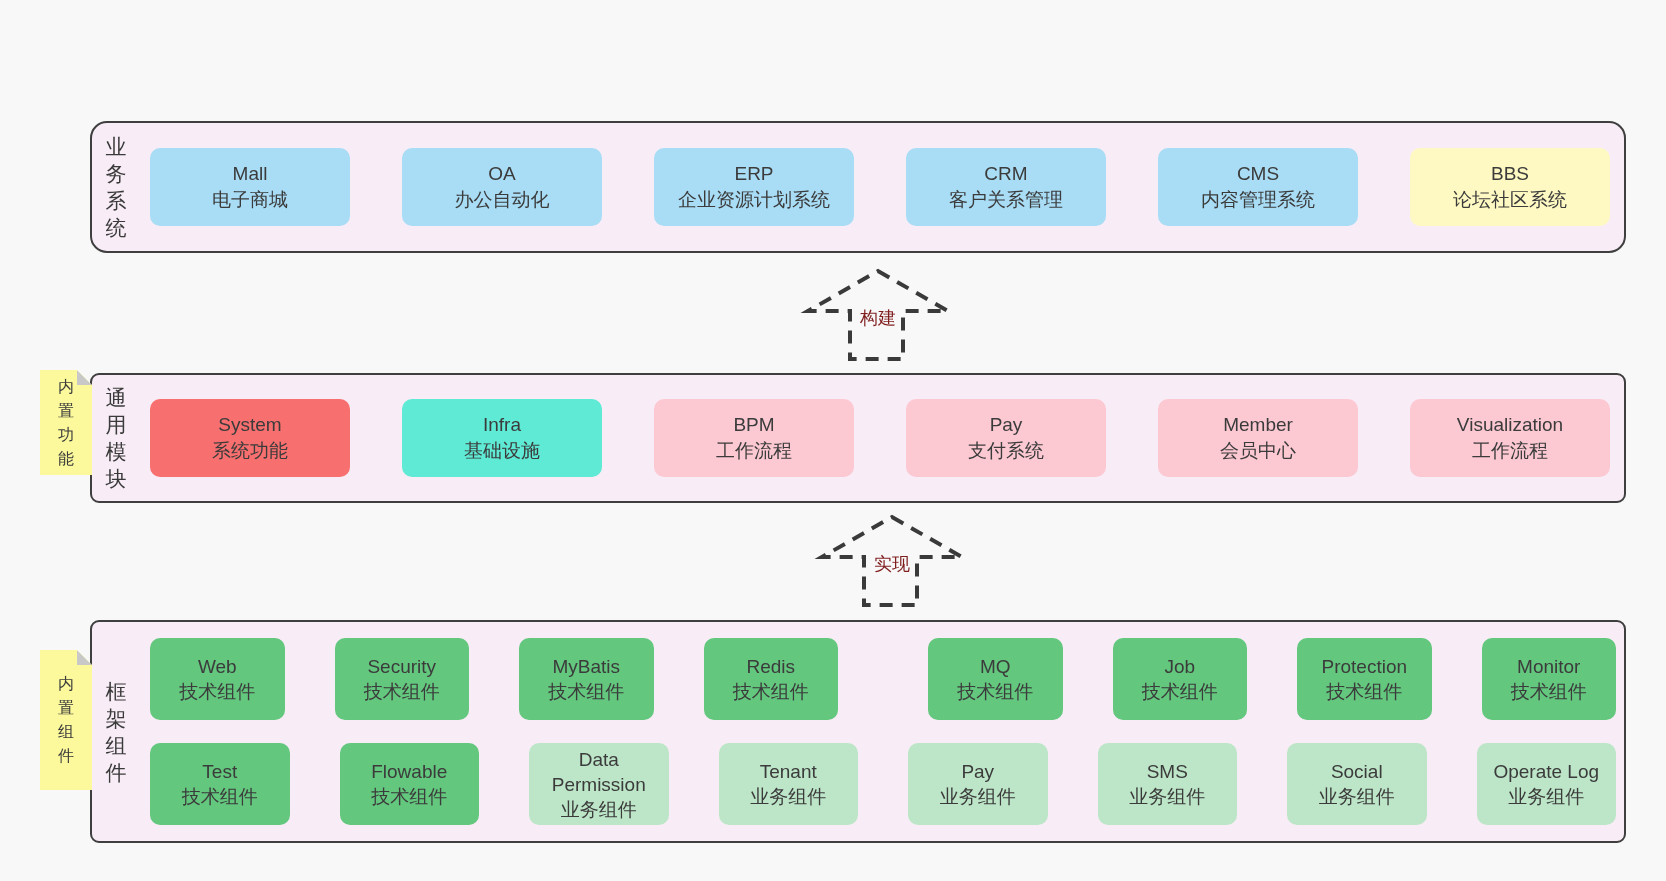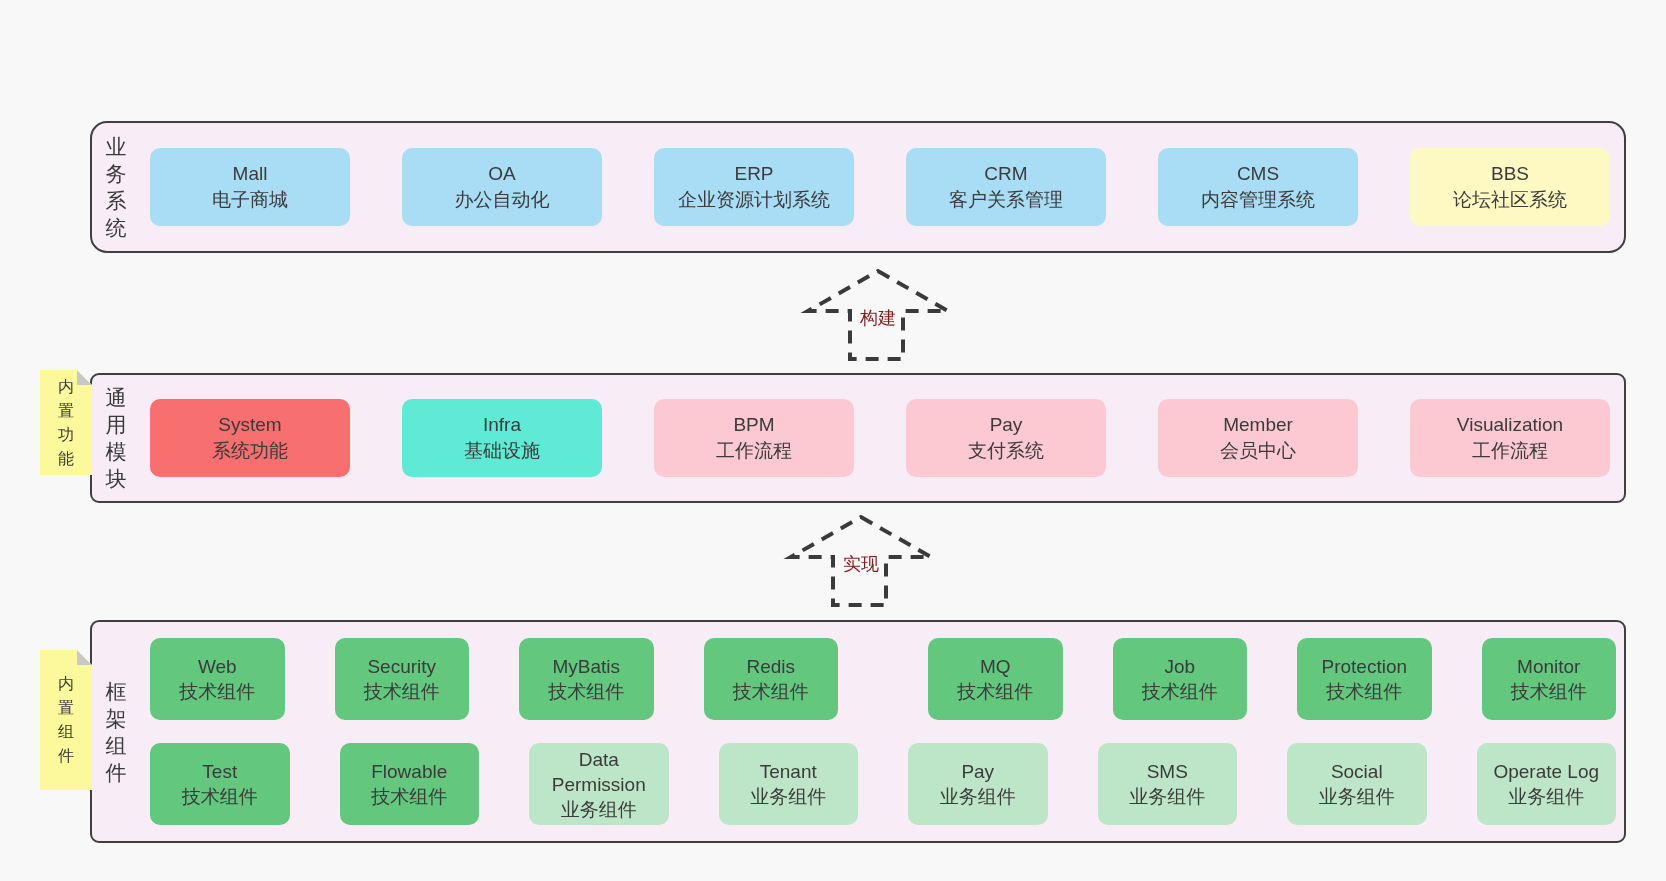--- a/index.html
+++ b/index.html
@@ -45,21 +45,21 @@
     background:#c8c8c8;clip-path:polygon(0 0,100% 100%,0 100%);
   }
   .note .ntext{
     width:18px;font-size:16px;line-height:24px;text-align:center;
     word-break:break-all;color:#3a3a3a;
   }
   .note.n1{top:370px;height:105px;}
   .note.n2{top:650px;height:140px;}
   .arrow{position:absolute;width:162px;height:104px;}
   .arrow.a1{left:797px;top:263px;}
-  .arrow.a2{left:780px;top:509px;text-decoration:underline;}
+  .arrow.a2{left:811px;top:509px;text-decoration:underline;}
   .arrow svg{position:absolute;left:0;top:0;}
   .arrow .alabel{
     position:absolute;left:50%;top:42px;transform:translateX(-50%);
     background:#f8f8f8;padding:1px 4px;font-size:18px;color:#7f1d1d;
     white-space:nowrap;
   }
 </style>
 </head>
 <body>
 

